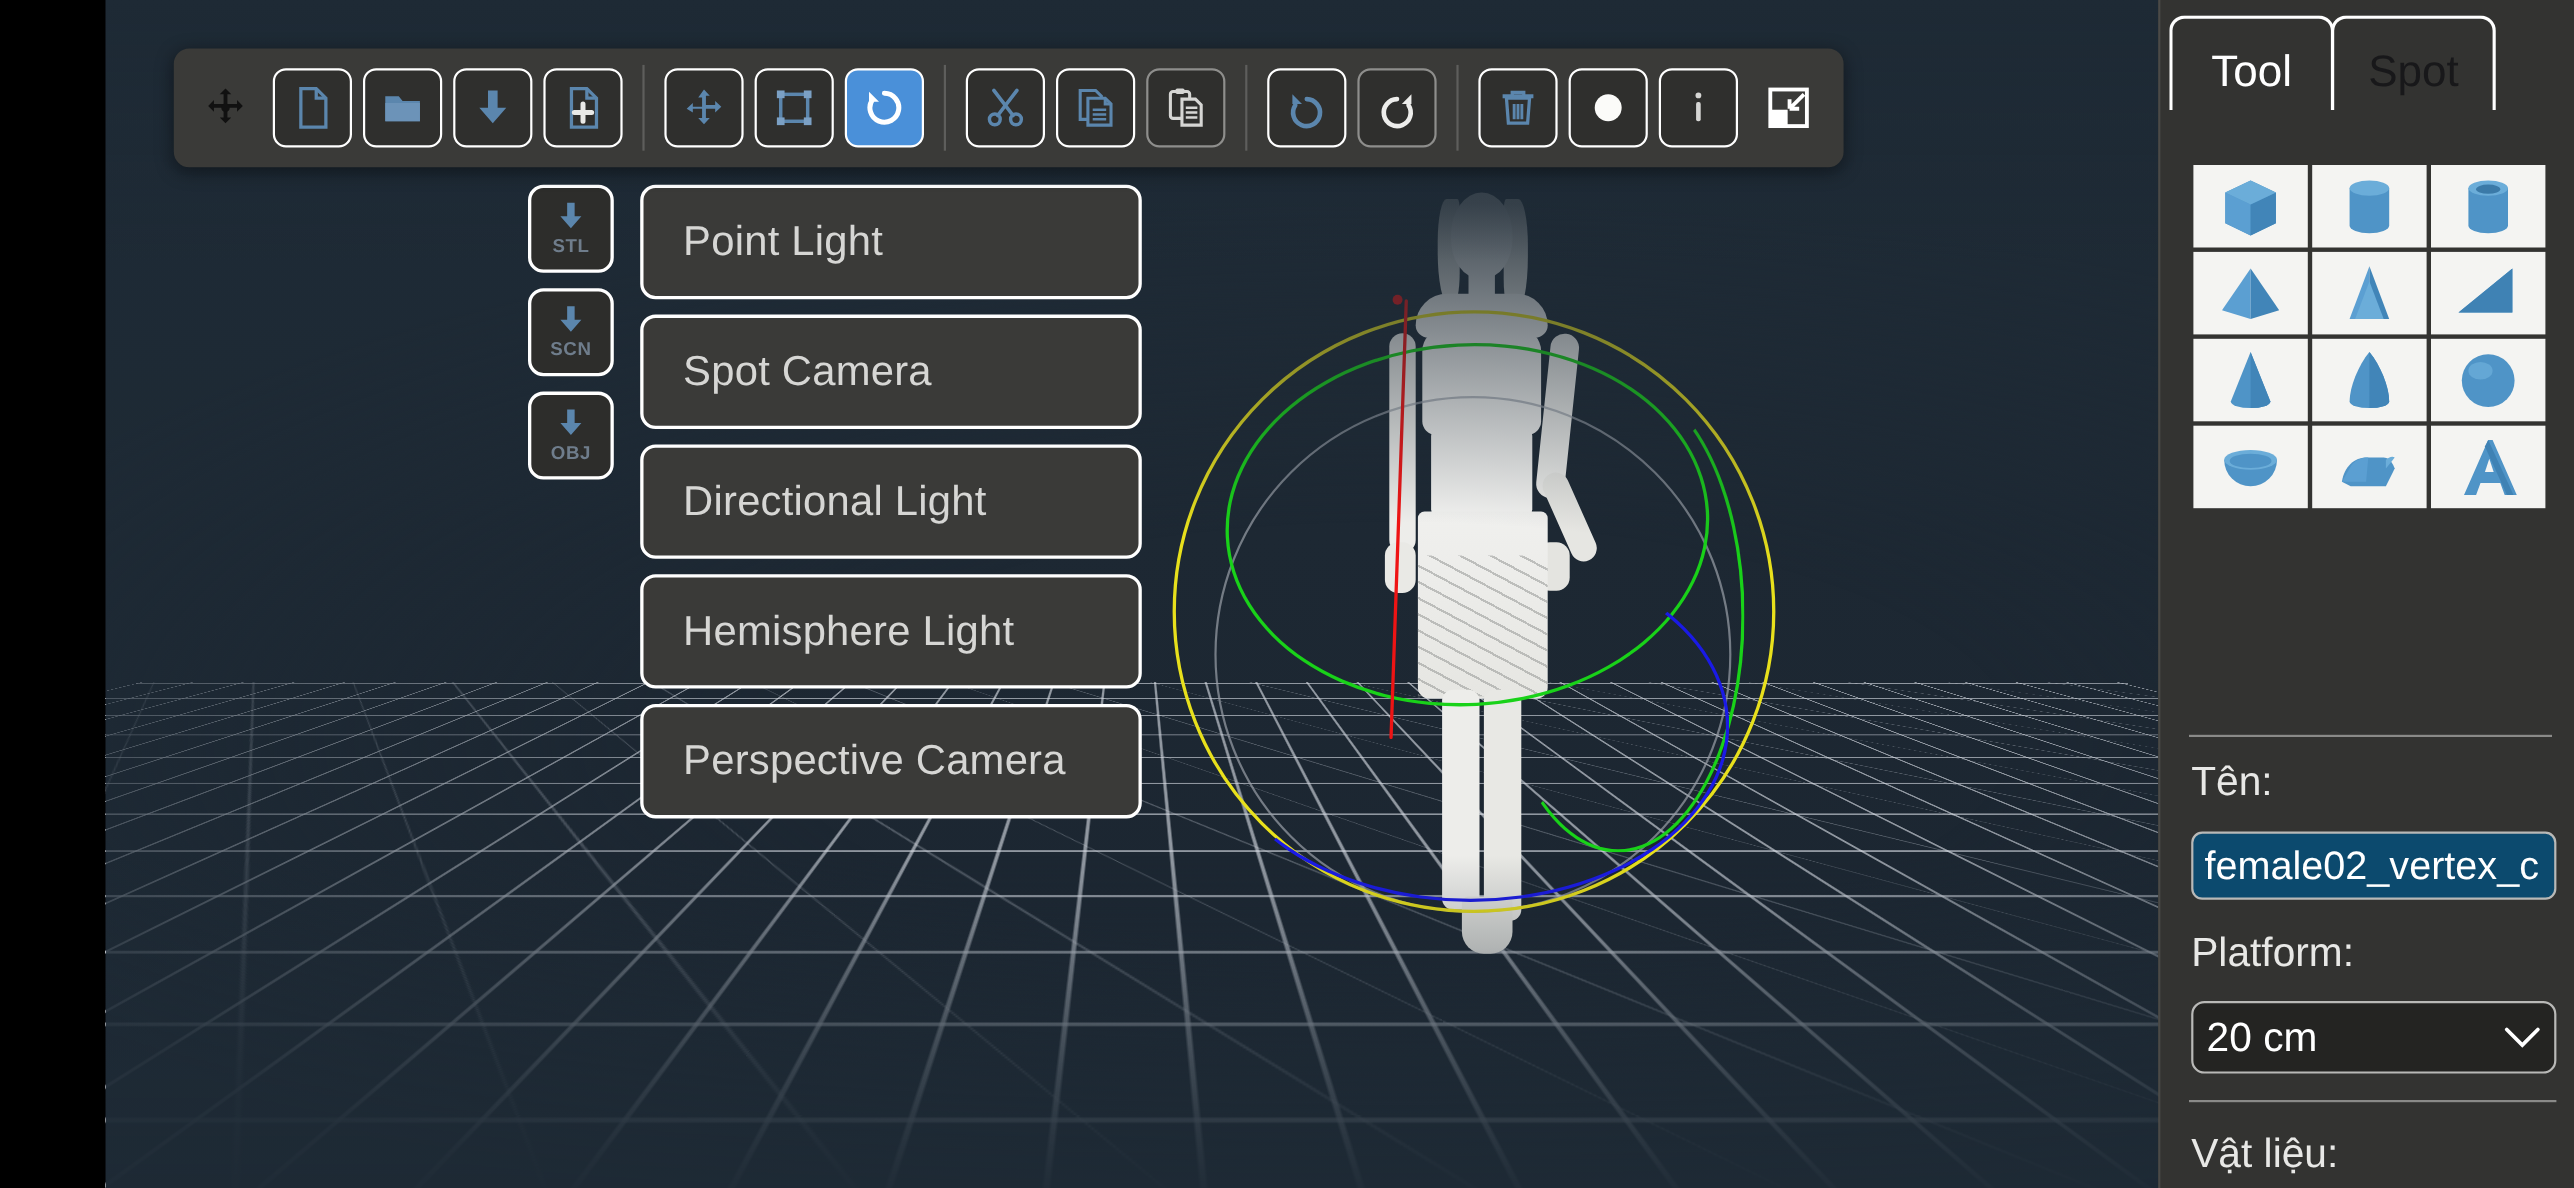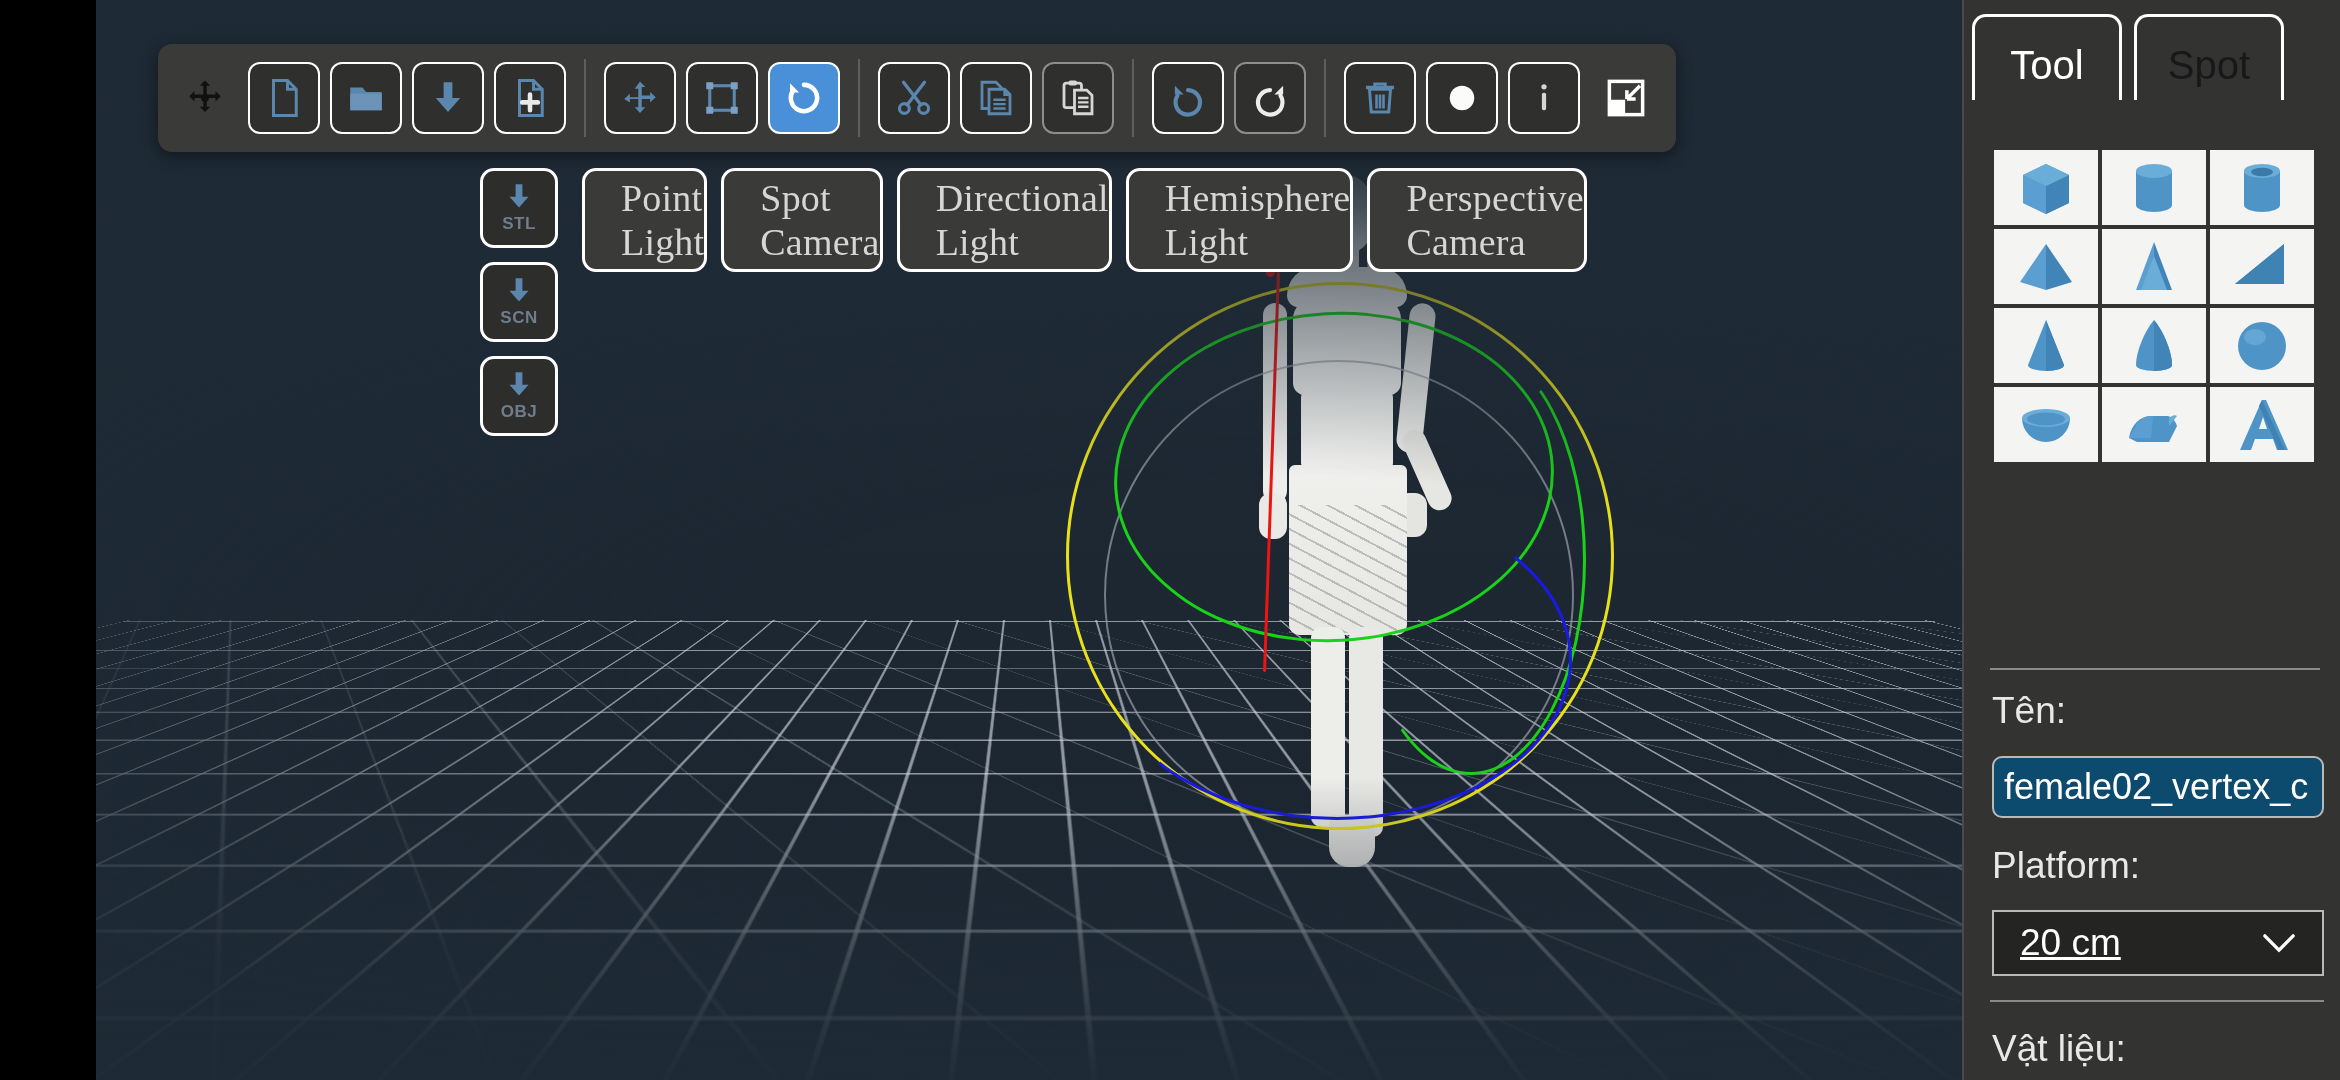--- a/index.html
+++ b/index.html
@@ -138,36 +138,36 @@
     display:flex; flex-direction:column; align-items:center; justify-content:center;
     cursor:pointer; gap:1px;
   }
   .ebtn .elabel {
     font-size:17px; font-weight:bold; color:#6f7d8c; letter-spacing:.5px;
   }
 
   
   .light-menu {
     position:absolute; left:582px; top:168px; width:456px;
-    display:flex; flex-direction:row; gap:14px; z-index:25;font-family:Liberation Serif, serif;
+    display:flex; flex-direction:column; gap:14px; z-index:25;
   }
   .lmi {
     height:104px; border:3px solid #ffffff; border-radius:14px;
     background:#3a3a38; display:flex; align-items:center;
     padding-left:36px; cursor:pointer;
     font-size:38px; color:#d6d6d4; letter-spacing:.2px;
   }
 
   
   .rpanel {
     position:absolute; left:1962px; top:0; width:378px; height:1080px;
     background:#333331; border-left:2px solid #4a4a48;
     z-index:20;
   }
-  .tabs { position:absolute; left:0; top:14px; display:flex; gap:15px; padding-left:8px; }
+  .tabs { position:absolute; left:0; top:14px; display:flex; gap:0; padding-left:8px; }
   .tab {
     height:86px; min-width:150px; padding:0 26px;
     border:3px solid #ffffff; border-bottom:none;
     border-radius:14px 14px 0 0;
     background:#333331;
     display:flex; align-items:flex-end; justify-content:center;
     padding-bottom:12px;
     font-size:40px; cursor:pointer;
   }
   .tab.active { color:#ffffff; z-index:2; position:relative; }
@@ -196,26 +196,25 @@
   .text-input {
     position:absolute; left:28px; top:756px; width:332px; height:62px;
     border:2px solid #b9b9b7; border-radius:10px;
     background:#0c4a6e; color:#ffffff;
     font-size:36px; font-family:"Liberation Sans", sans-serif;
     padding:0 10px; outline:none; overflow:hidden; white-space:nowrap;
     display:flex; align-items:center;
   }
   .select-input {
     position:absolute; left:28px; top:910px; width:332px; height:66px;
-    border:2px solid #b9b9b7; border-radius:0;
+    border:2px solid #b9b9b7; border-radius:12px;
     background:#242422; color:#ffffff;
-    font-size:37px; padding:0 26px;
+    font-size:37px; padding:0 12px;
     display:flex; align-items:center; justify-content:space-between;
     cursor:pointer;
-    text-decoration:underline;
   }
   .chev { width:34px; height:20px; }
   .divider2 {
     position:absolute; left:26px; top:1000px; width:334px; height:2px; background:#8a8a88;
   }
 </style>
 </head>
 <body>
 
 <div id="app">

